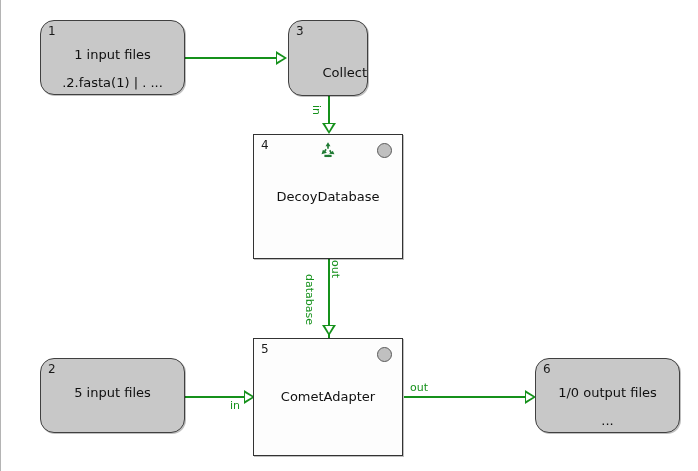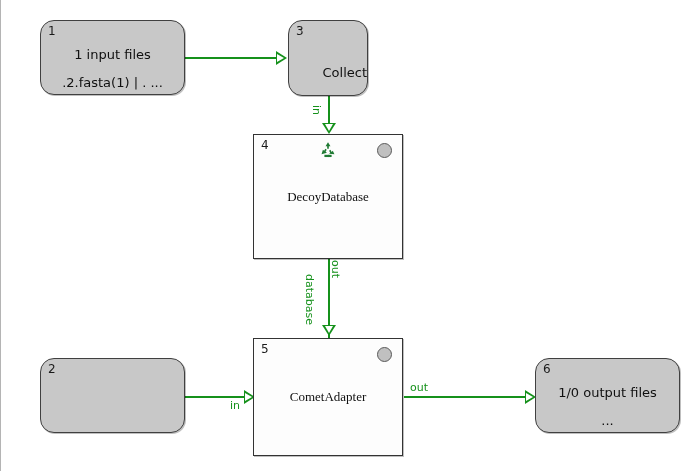--- a/index.html
+++ b/index.html
@@ -57,21 +57,21 @@
     position: absolute;
     left: 0;
     right: 0;
     text-align: center;
     font-size: 13px;
     color: #101010;
     line-height: 16px;
   }
   .io .node-label.primary { top: 26px; }
   .io .node-label.secondary { top: 54px; }
-  .tool .node-label.primary { top: 50%; margin-top: -8px; font-family: Liberation Serif, serif; }
+  .tool .node-label.primary { top: 50%; margin-top: -8px; }
 
   
   .status-dot {
     position: absolute;
     width: 15px;
     height: 15px;
     border-radius: 50%;
     background: #c0c0c0;
     border: 1px solid #5a5a5a;
     box-sizing: border-box;
@@ -209,20 +209,21 @@
           <path d="M12.4 18.4 L16.8 18.4 L16.8 21.4 L12.4 21.4 Z"></path>
         </g>
       </svg>
     </span>
     <span class="status-dot"></span>
     <span class="node-label primary">DecoyDatabase</span>
   </div>
 
   <div class="node io" style="left:40px; top:358px; width:145px; height:75px;">
     <span class="node-index">2</span>
+    <span class="node-label primary">5 input files</span>
   </div>
 
   <div class="node tool" style="left:253px; top:338px; width:150px; height:118px;">
     <span class="node-index">5</span>
     <span class="status-dot"></span>
     <span class="node-label primary">CometAdapter</span>
   </div>
 
   <div class="node io" style="left:535px; top:358px; width:145px; height:75px;">
     <span class="node-index">6</span>

